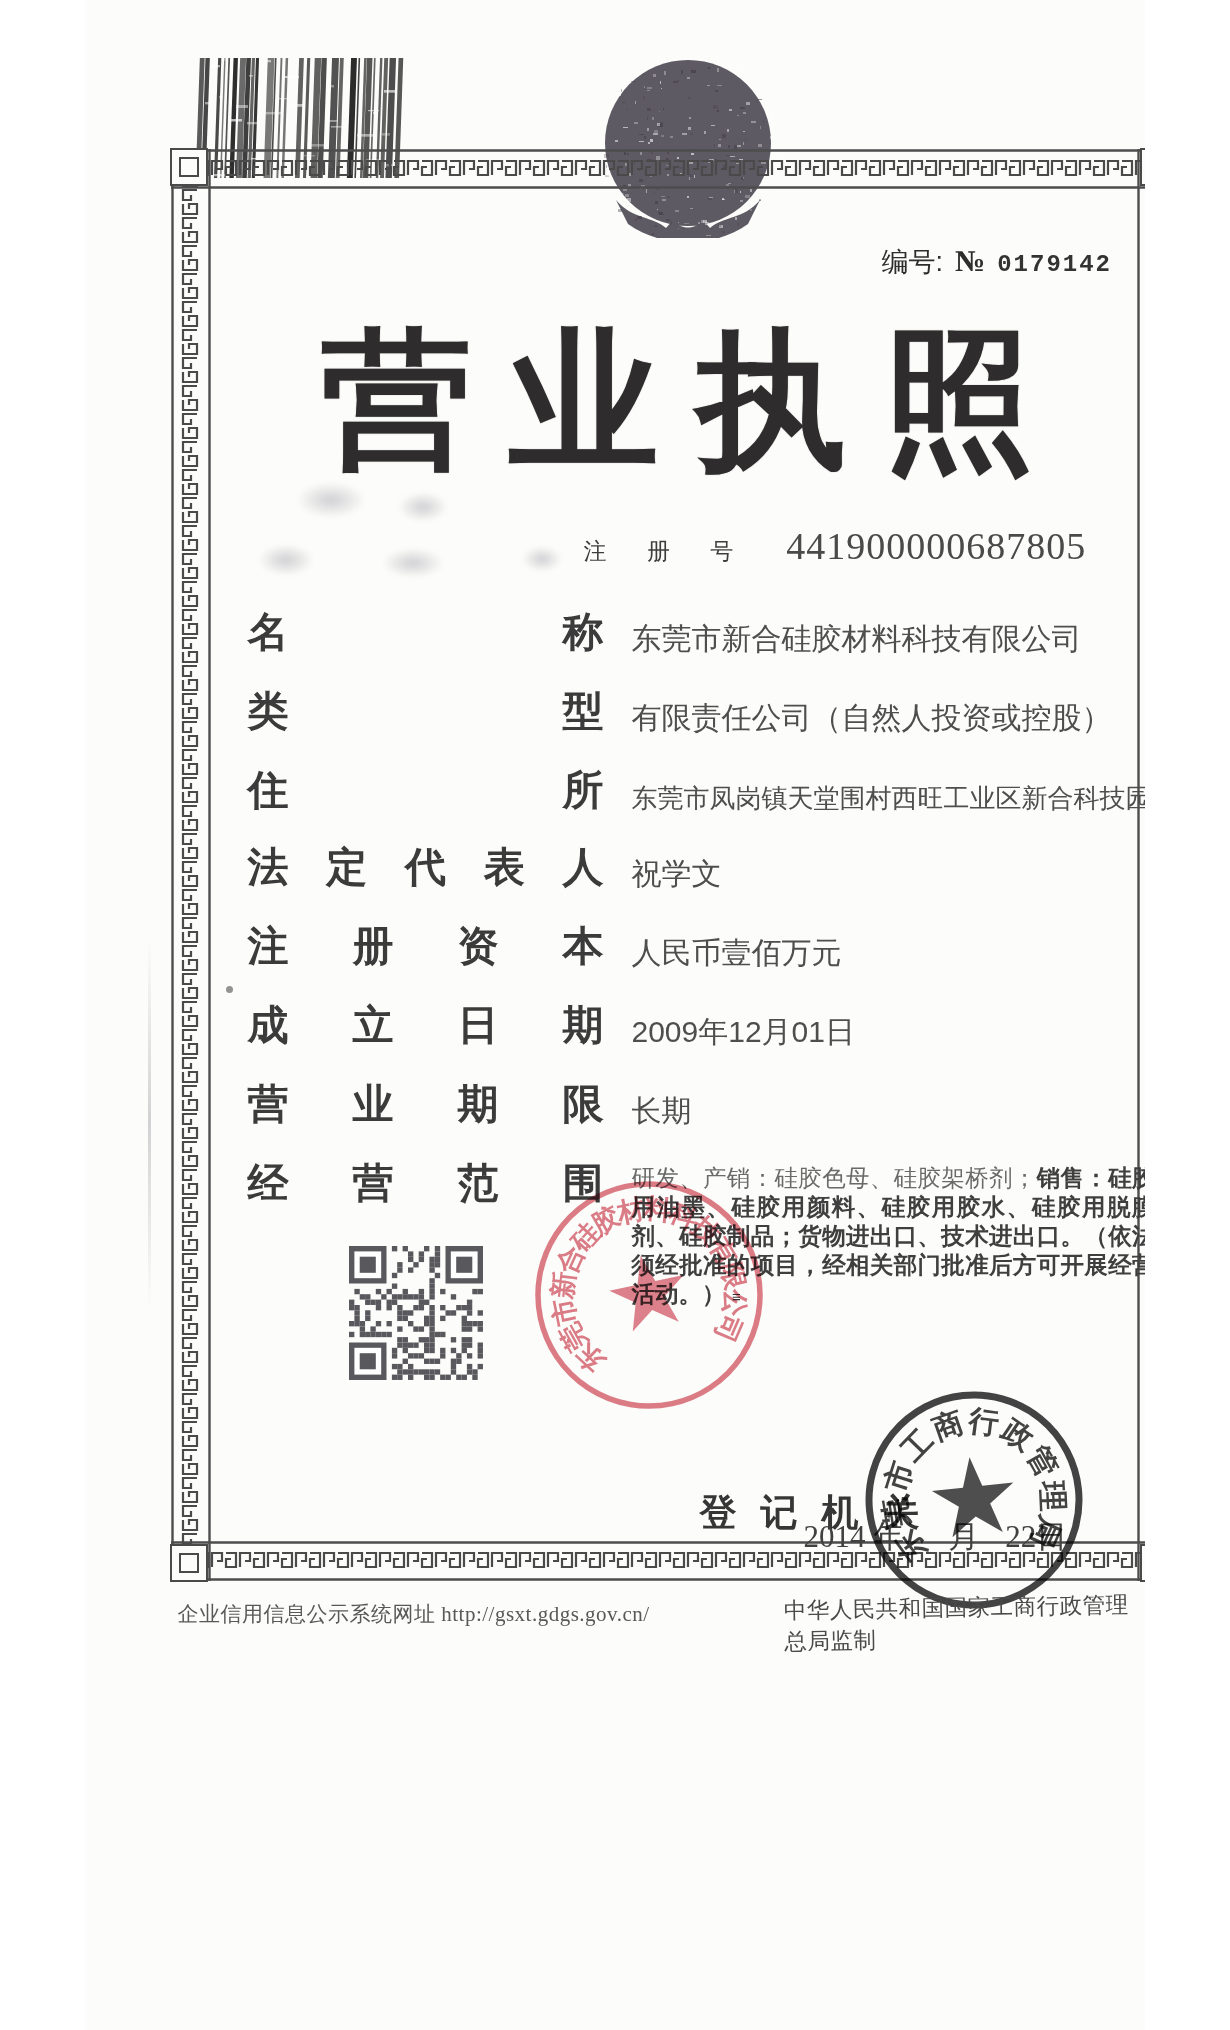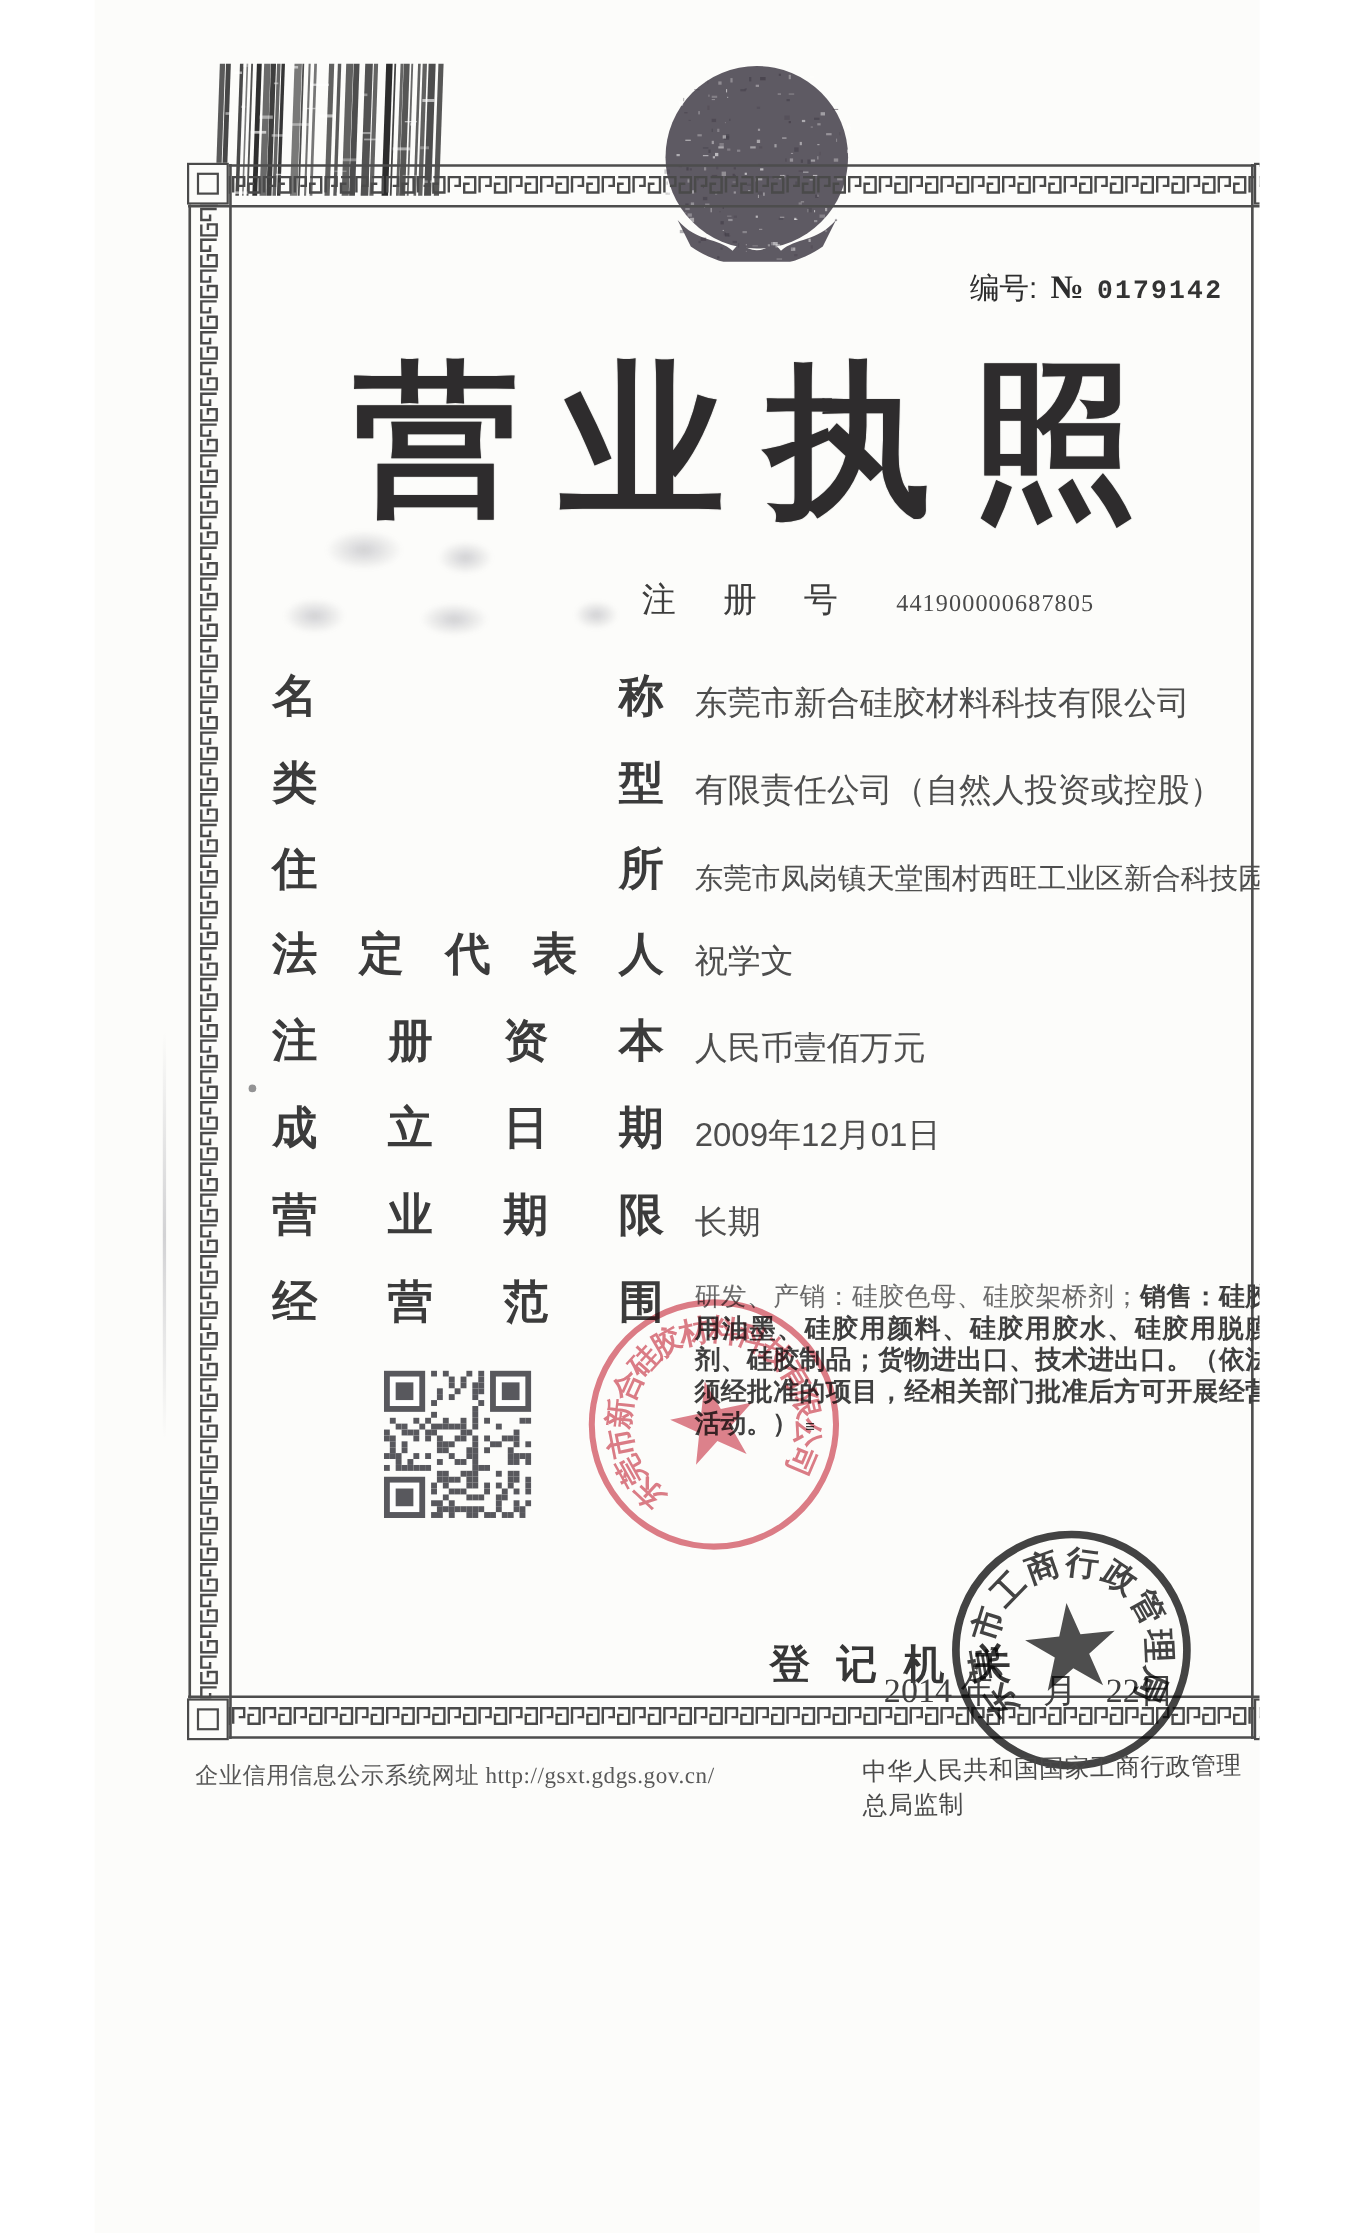--- a/index.html
+++ b/index.html
@@ -32,22 +32,22 @@
   .serial .sym{font-family:"Liberation Serif",serif;font-weight:700;font-size:30px;}
   .serial .num{font-family:"Liberation Mono",monospace;font-weight:600;font-size:24px;letter-spacing:2px;color:#333;}
 
   
   .title{left:236px;top:318px;width:712px;display:flex;justify-content:space-between;
          font-size:150px;font-weight:900;color:#2e2c2d;line-height:1.1;
          text-shadow:0 0 1px rgba(60,60,60,.6);}
 
   
   .regno{left:498px;top:524px;display:flex;align-items:baseline;gap:36px;}
-  .regno .lab{font-size:31px;letter-spacing:17px;color:#3d3d3d;}
-  .regno .val{font-size:22px;font-family:"Liberation Serif",serif;color:#4a4a4a;letter-spacing:1px;}
+  .regno .lab{font-size:23px;letter-spacing:17px;color:#3d3d3d;}
+  .regno .val{font-size:38px;font-family:"Liberation Serif",serif;color:#4a4a4a;letter-spacing:1px;}
 
   
   .fields{left:162px;top:610px;width:906px;}
   .field-row{display:flex;align-items:flex-start;margin-bottom:29px;}
   .field-label{width:356px;display:flex;justify-content:space-between;
                font-size:41px;line-height:44px;font-weight:600;color:#3b3b3b;flex:none;}
   .field-value{margin-left:28px;font-size:30px;color:#4e4e4e;padding-top:9px;flex:1;}
   .v-addr{font-size:26px;padding-top:13px;}
   .scope-value{width:524px;flex:none;font-size:23.5px;line-height:29px;padding-top:3px;text-align:justify;}
   .scope-light{color:#6a6a6a;}

